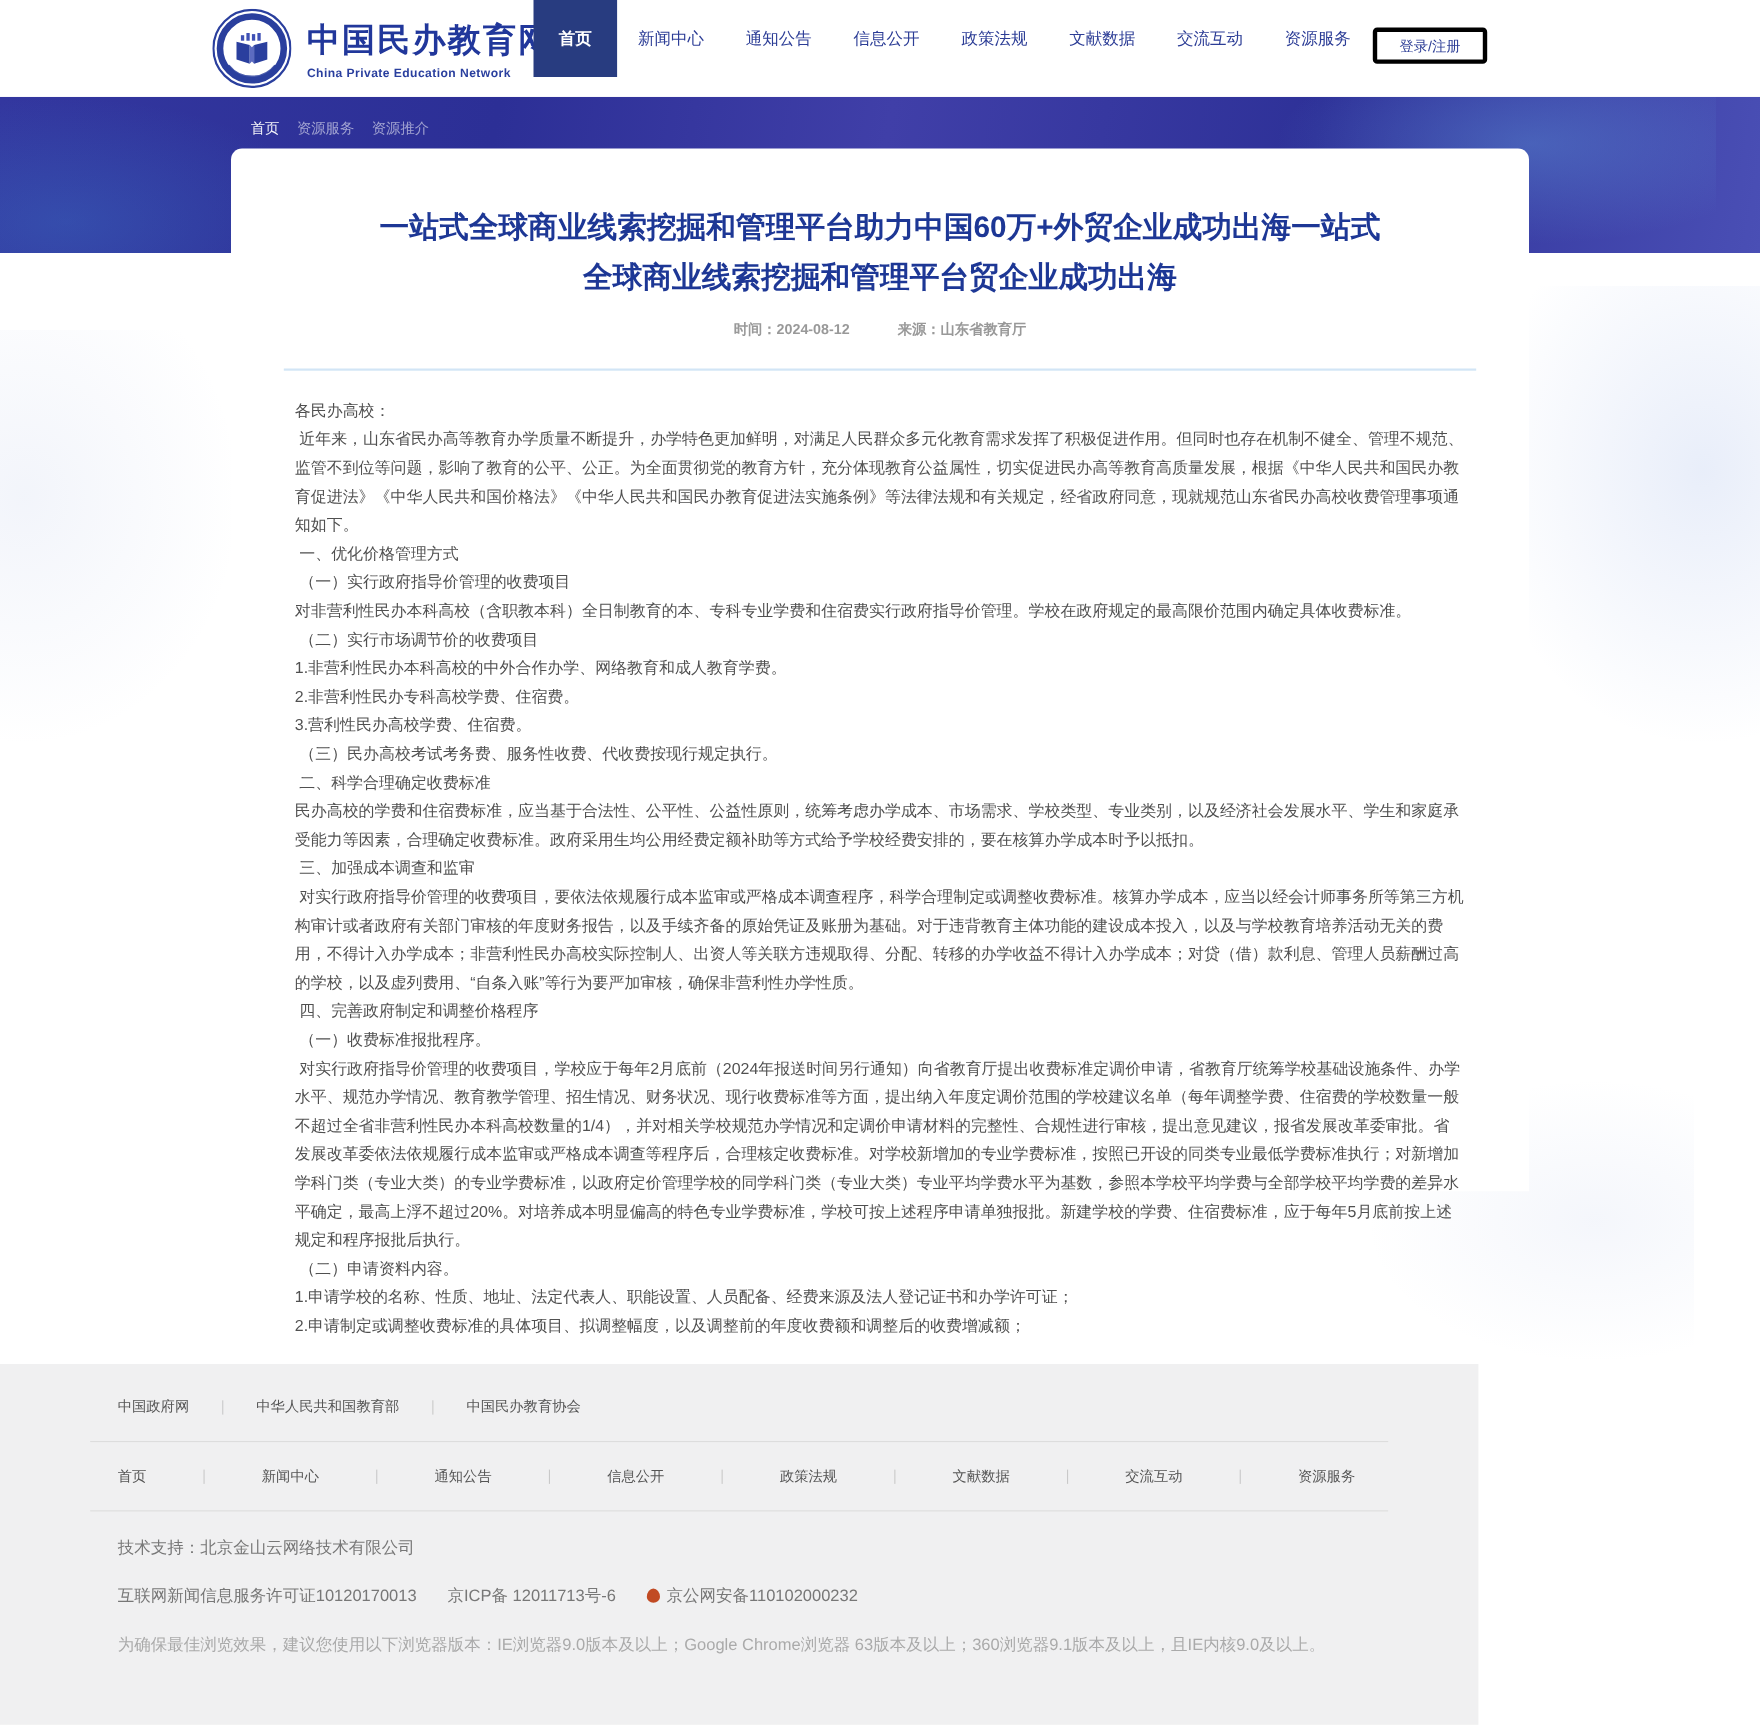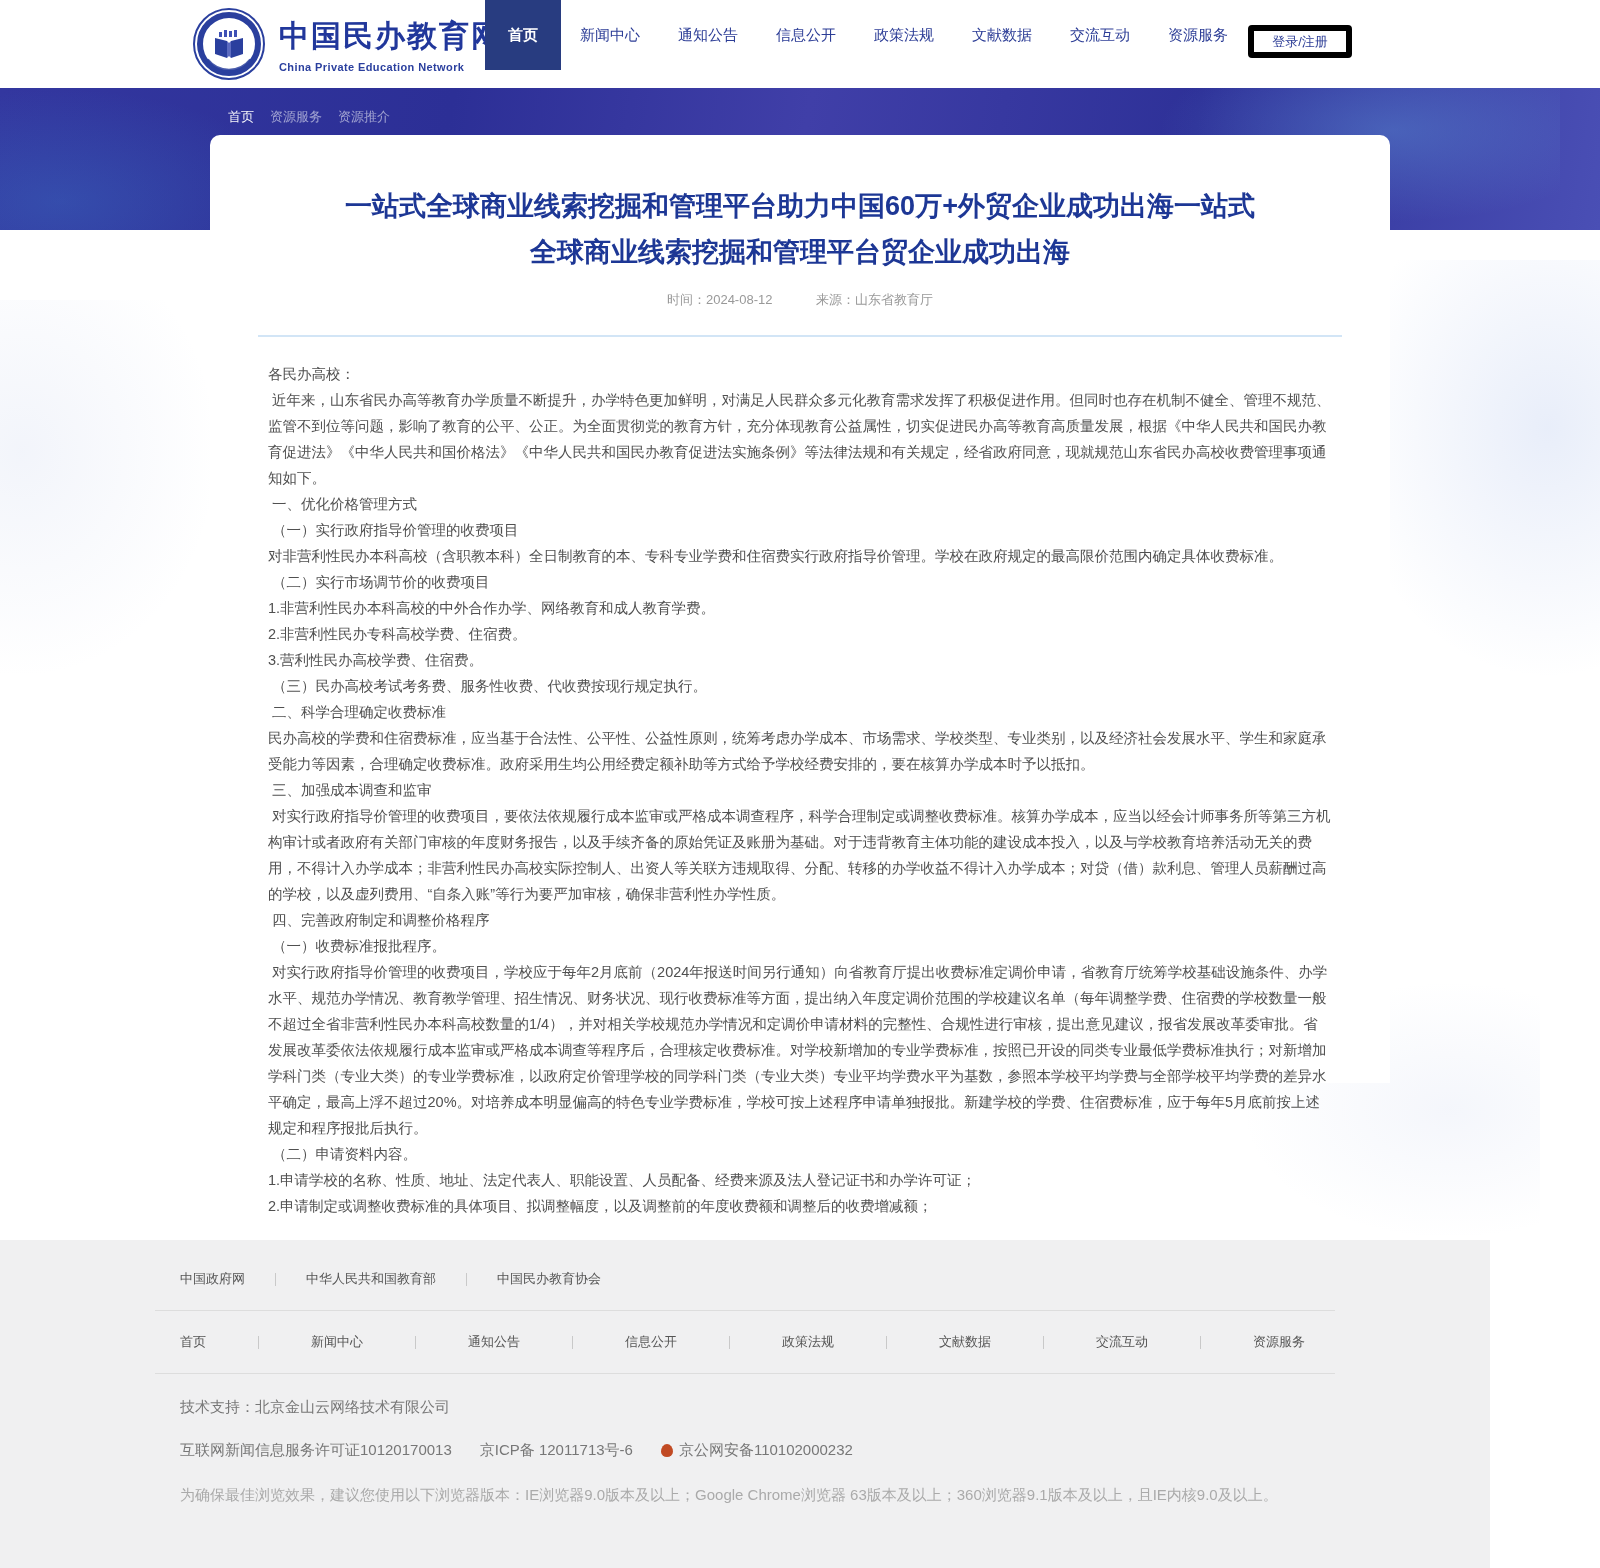--- a/index.html
+++ b/index.html
@@ -11,21 +11,21 @@
   .logo-wrap { position:absolute; left:193px; top:8px; display:flex; align-items:center; }
   .logo-seal { width:72px; height:72px; }
   .logo-text { margin-left:14px; }
   .site-name { font-size:30px; font-weight:bold; color:#21379b; letter-spacing:2px; }
   .site-name-en { font-size:11px; color:#2a3f9e; font-weight:bold; margin-top:4px; letter-spacing:0.4px; }
 
   .main-nav { position:absolute; left:485px; top:0; height:70px; display:flex; align-items:center; }
   .nav-item { font-size:15px; color:#2c3d96; padding:0 19px; height:70px; display:flex; align-items:center; cursor:pointer; white-space:nowrap; }
   .nav-item.active { background:#283c80; color:#ffffff; padding:0 23px; font-weight:bold; }
 
-  .login-btn { position:absolute; left:1248px; top:25px; width:104px; height:33px; border:6px solid #000000; border-radius:4px; color:#2c3d96; font-size:13px; display:flex; align-items:center; justify-content:center; cursor:pointer; background:#fff; }
+  .login-btn { position:absolute; left:1248px; top:25px; width:104px; height:33px; border:4px solid #000000; border-radius:4px; color:#2c3d96; font-size:13px; display:flex; align-items:center; justify-content:center; cursor:pointer; background:#fff; }
 
   
   .band { position:absolute; top:88px; left:0; width:1600px; height:142px; z-index:10;
     background:linear-gradient(100deg,#33379f 0%,#2c2f96 28%,#403fa8 50%,#2e3198 74%,#4a4fb5 100%); }
   .band::after { content:""; position:absolute; right:40px; top:0; width:420px; height:100%;
     background:radial-gradient(ellipse at 60% 30%, rgba(90,140,210,0.45), rgba(90,140,210,0) 65%); }
   .band::before { content:""; position:absolute; left:0; top:0; width:300px; height:100%;
     background:radial-gradient(ellipse at 20% 80%, rgba(60,120,200,0.35), rgba(60,120,200,0) 70%); }
   .breadcrumb { position:absolute; top:108px; left:228px; z-index:12; display:flex; gap:16px; font-size:13px; }
   .breadcrumb span { cursor:pointer; }
@@ -39,27 +39,27 @@
   .blob2 { left:0; top:300px; width:220px; height:380px;
     background:radial-gradient(ellipse at 10% 40%, rgba(150,170,220,0.12), rgba(150,170,220,0) 70%); }
   .blob3 { right:60px; top:980px; width:300px; height:260px;
     background:radial-gradient(ellipse at 70% 50%, rgba(150,170,220,0.10), rgba(150,170,220,0) 70%); }
 
   
   .card { position:absolute; left:210px; top:135px; width:1180px; height:948px; background:#ffffff;
     border-radius:10px 10px 0 0; z-index:20; }
   .article-title { margin:48px 70px 0; text-align:center; font-size:27px; font-weight:bold; color:#1d3795; line-height:46px; }
   .article-meta { margin-top:16px; text-align:center; font-size:13px; color:#999999; }
-  .article-meta .meta-item { margin:16px 20px; }
+  .article-meta .meta-item { margin:16px 20px;font-weight:bold; }
   .meta-divider { margin:26px 48px 0; height:2px; background:#d2e5f6; }
   .article-body { padding:24px 58px 0; }
   .para { font-size:14.5px; color:#505050; line-height:26px; white-space:pre-wrap; }
 
   
-  .footer { position:absolute; left:0; top:1240px; width:1490px; height:328px; background:#f0f0f1; z-index:25; }
+  .footer { position:absolute; left:0; top:1240px; width:1344px; height:328px; background:#f0f0f1; z-index:25; }
   .footer-inner { width:1180px; margin:0 auto; padding:0 25px; }
   .f-row { display:flex; align-items:center; }
   .f-row1 { padding:30px 0 22px; gap:0; }
   .f-link { font-size:13px; color:#555555; cursor:pointer; white-space:nowrap; }
   .f-sep { width:1px; height:13px; background:#c9c9c9; margin:0 30px; }
   .f-sep-wide { width:1px; height:13px; background:#c9c9c9; margin:0 52px; }
   .f-divider { height:1px; background:#dddddd; width:1180px; margin:0 auto; }
   .f-row2 { padding:22px 0; }
   .f-text { font-size:15px; color:#777777; padding:0; }
   .f-support { padding-top:24px; }

